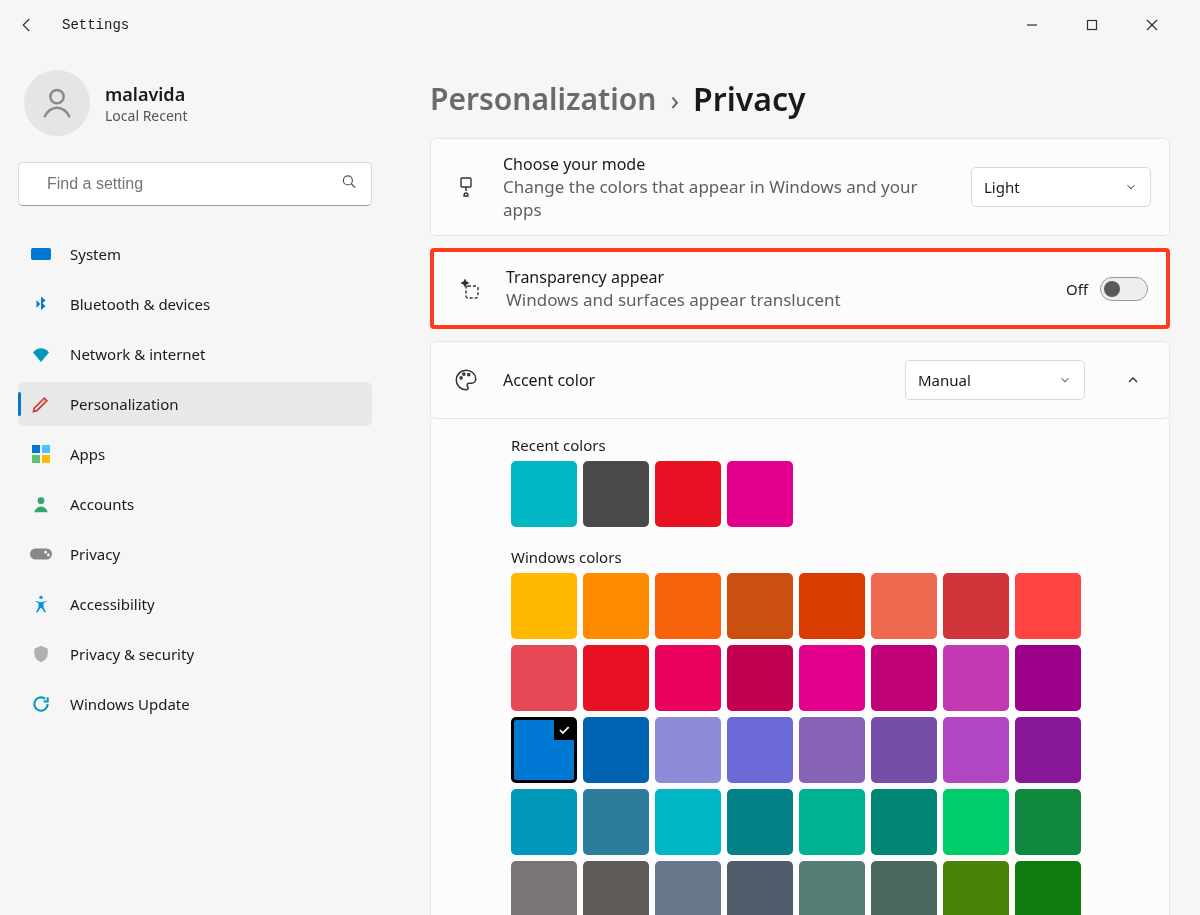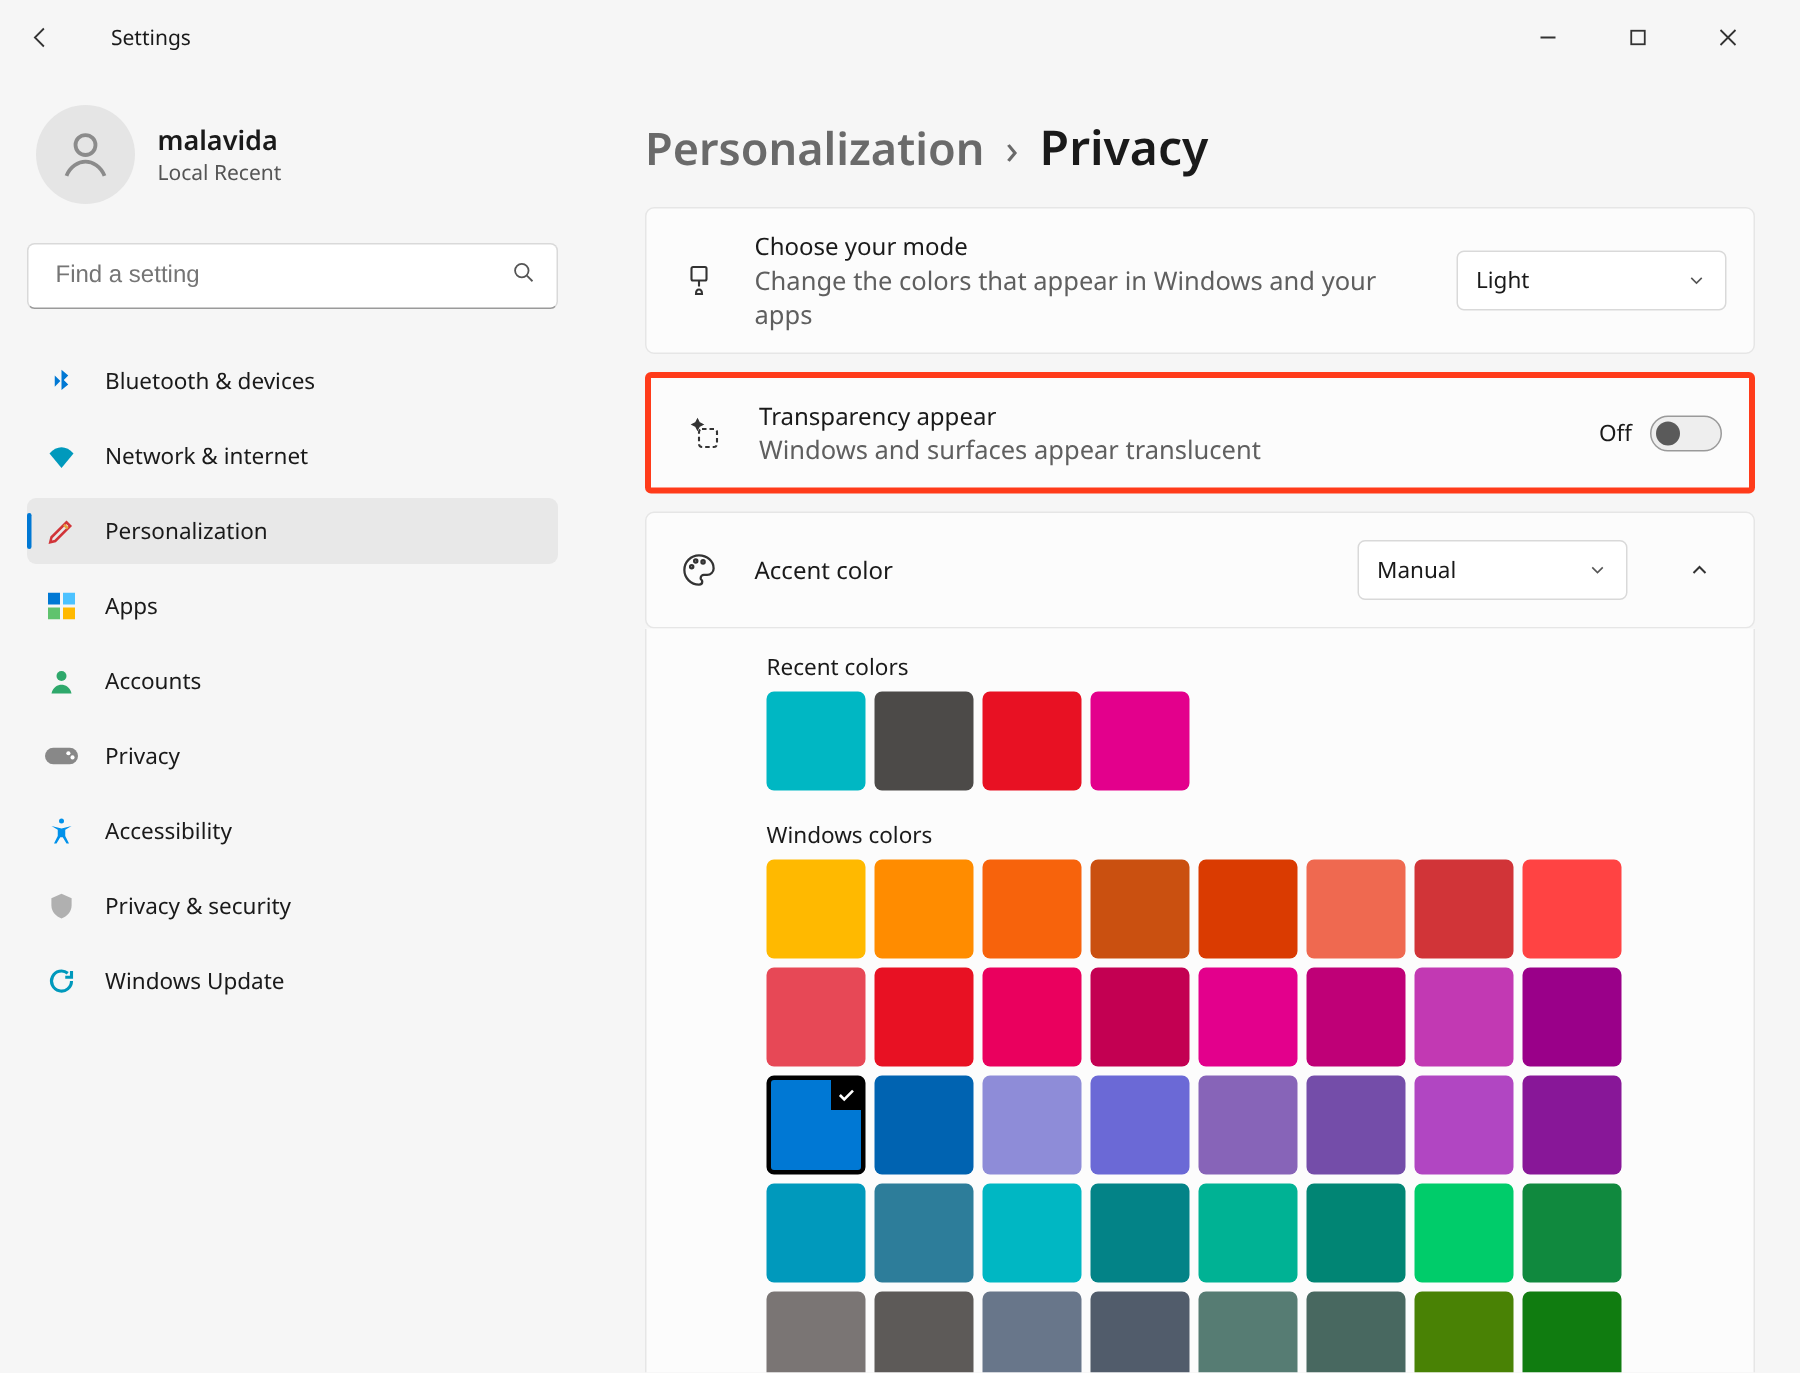--- a/index.html
+++ b/index.html
@@ -10,37 +10,37 @@
     --border: #e6e6e6;
     --accent: #0078d4;
     --highlight: #ff3b1a;
   }
   * { box-sizing: border-box; }
   html, body { margin:0; padding:0; width:1200px; height:915px; background:var(--bg);
     font-family: "Segoe UI", system-ui, Arial, sans-serif; color:var(--text); overflow:hidden;}
   
   .titlebar { height:50px; display:flex; align-items:center; padding:0 8px; }
   .back-btn { width:34px; height:34px; display:flex; align-items:center; justify-content:center; border-radius:4px; cursor:default; margin-left:2px;}
-  .app-title { margin-left:30px; font-size:14px; }
+  .app-title { margin-left:18px; font-size:14px;font-family:Liberation Mono, monospace; }
   .win-controls { margin-left:auto; display:flex; gap:20px; padding-right:20px; }
   .win-btn { width:40px; height:32px; display:flex; align-items:center; justify-content:center; }
   .win-btn svg { display:block; }
   
   .layout { display:flex; height:865px; }
   .sidebar { width:390px; padding:20px 18px 0 18px; }
   .main { flex:1; padding:5px 30px 0 40px; overflow:hidden; }
   
   .user { display:flex; align-items:center; gap:15px; margin:0 0 26px 6px; }
   .avatar { width:66px; height:66px; border-radius:50%; background:#e5e5e5; display:flex; align-items:center; justify-content:center; }
   .user-name { font-size:18px; font-weight:600; }
   .user-sub  { font-size:14px; color:#555; }
   
   .search { position:relative; margin:0 0 26px 0; }
   .search input { width:100%; height:44px; border:1px solid #d9d9d9; border-bottom:1px solid #9a9a9a; border-radius:5px;
-    background:#ffffff; padding:0 44px 0 18px; font-size:16px; color:#c2410c; }
+    background:#ffffff; padding:0 44px 0 28px; font-size:16px; color:#c2410c; }
   .search .icon { position:absolute; right:14px; top:50%; transform:translateY(-50%); }
   
   .nav { list-style:none; padding:0; margin:0; }
   .nav-item { display:flex; align-items:center; gap:18px; height:44px; padding:0 12px 0 12px; border-radius:6px; margin:6px 0; font-size:15px; position:relative; }
   .nav-item.selected { background:#e8e8e8; }
   .nav-item.selected::before { content:""; position:absolute; left:0; top:10px; bottom:10px; width:3px; background:var(--accent); border-radius:2px; }
   .nav-ico { width:22px; height:22px; display:flex; align-items:center; justify-content:center; font-size:16px;}
   
   .breadcrumb { display:flex; align-items:center; gap:14px; margin:22px 0 18px 0; }
   .crumb-1 { font-size:30px; font-weight:600; color:#6a6a6a; }
@@ -120,20 +120,28 @@
       <input type="text" placeholder="Find a setting" style="">
       <span class="icon">
         <svg width="18" height="18" viewBox="0 0 24 24" fill="none" stroke="#555" stroke-width="1.6">
             <circle cx="10.5" cy="10.5" r="6"></circle>
             <line x1="20" y1="20" x2="15" y2="15"></line>
           </svg>
       </span>
     </div>
 
     <ul class="nav" id="nav">
+        <li class="nav-item">
+          <span class="nav-ico">
+            <svg width="20" height="16" viewBox="0 0 20 16">
+              <rect x="0" y="2" width="20" height="12" rx="2" fill="#0078d4"></rect>
+            </svg>
+          </span>
+          <span>System</span>
+        </li>
         <li class="nav-item">
           <span class="nav-ico">
             <svg width="18" height="18" viewBox="0 0 24 24" fill="#0078d4">
               <path d="M12 2l6 5-4 4 4 4-6 5V2zM6 7l5 5-5 5"></path>
             </svg>
           </span>
           <span>Bluetooth &amp; devices</span>
         </li>
         <li class="nav-item">
           <span class="nav-ico">

